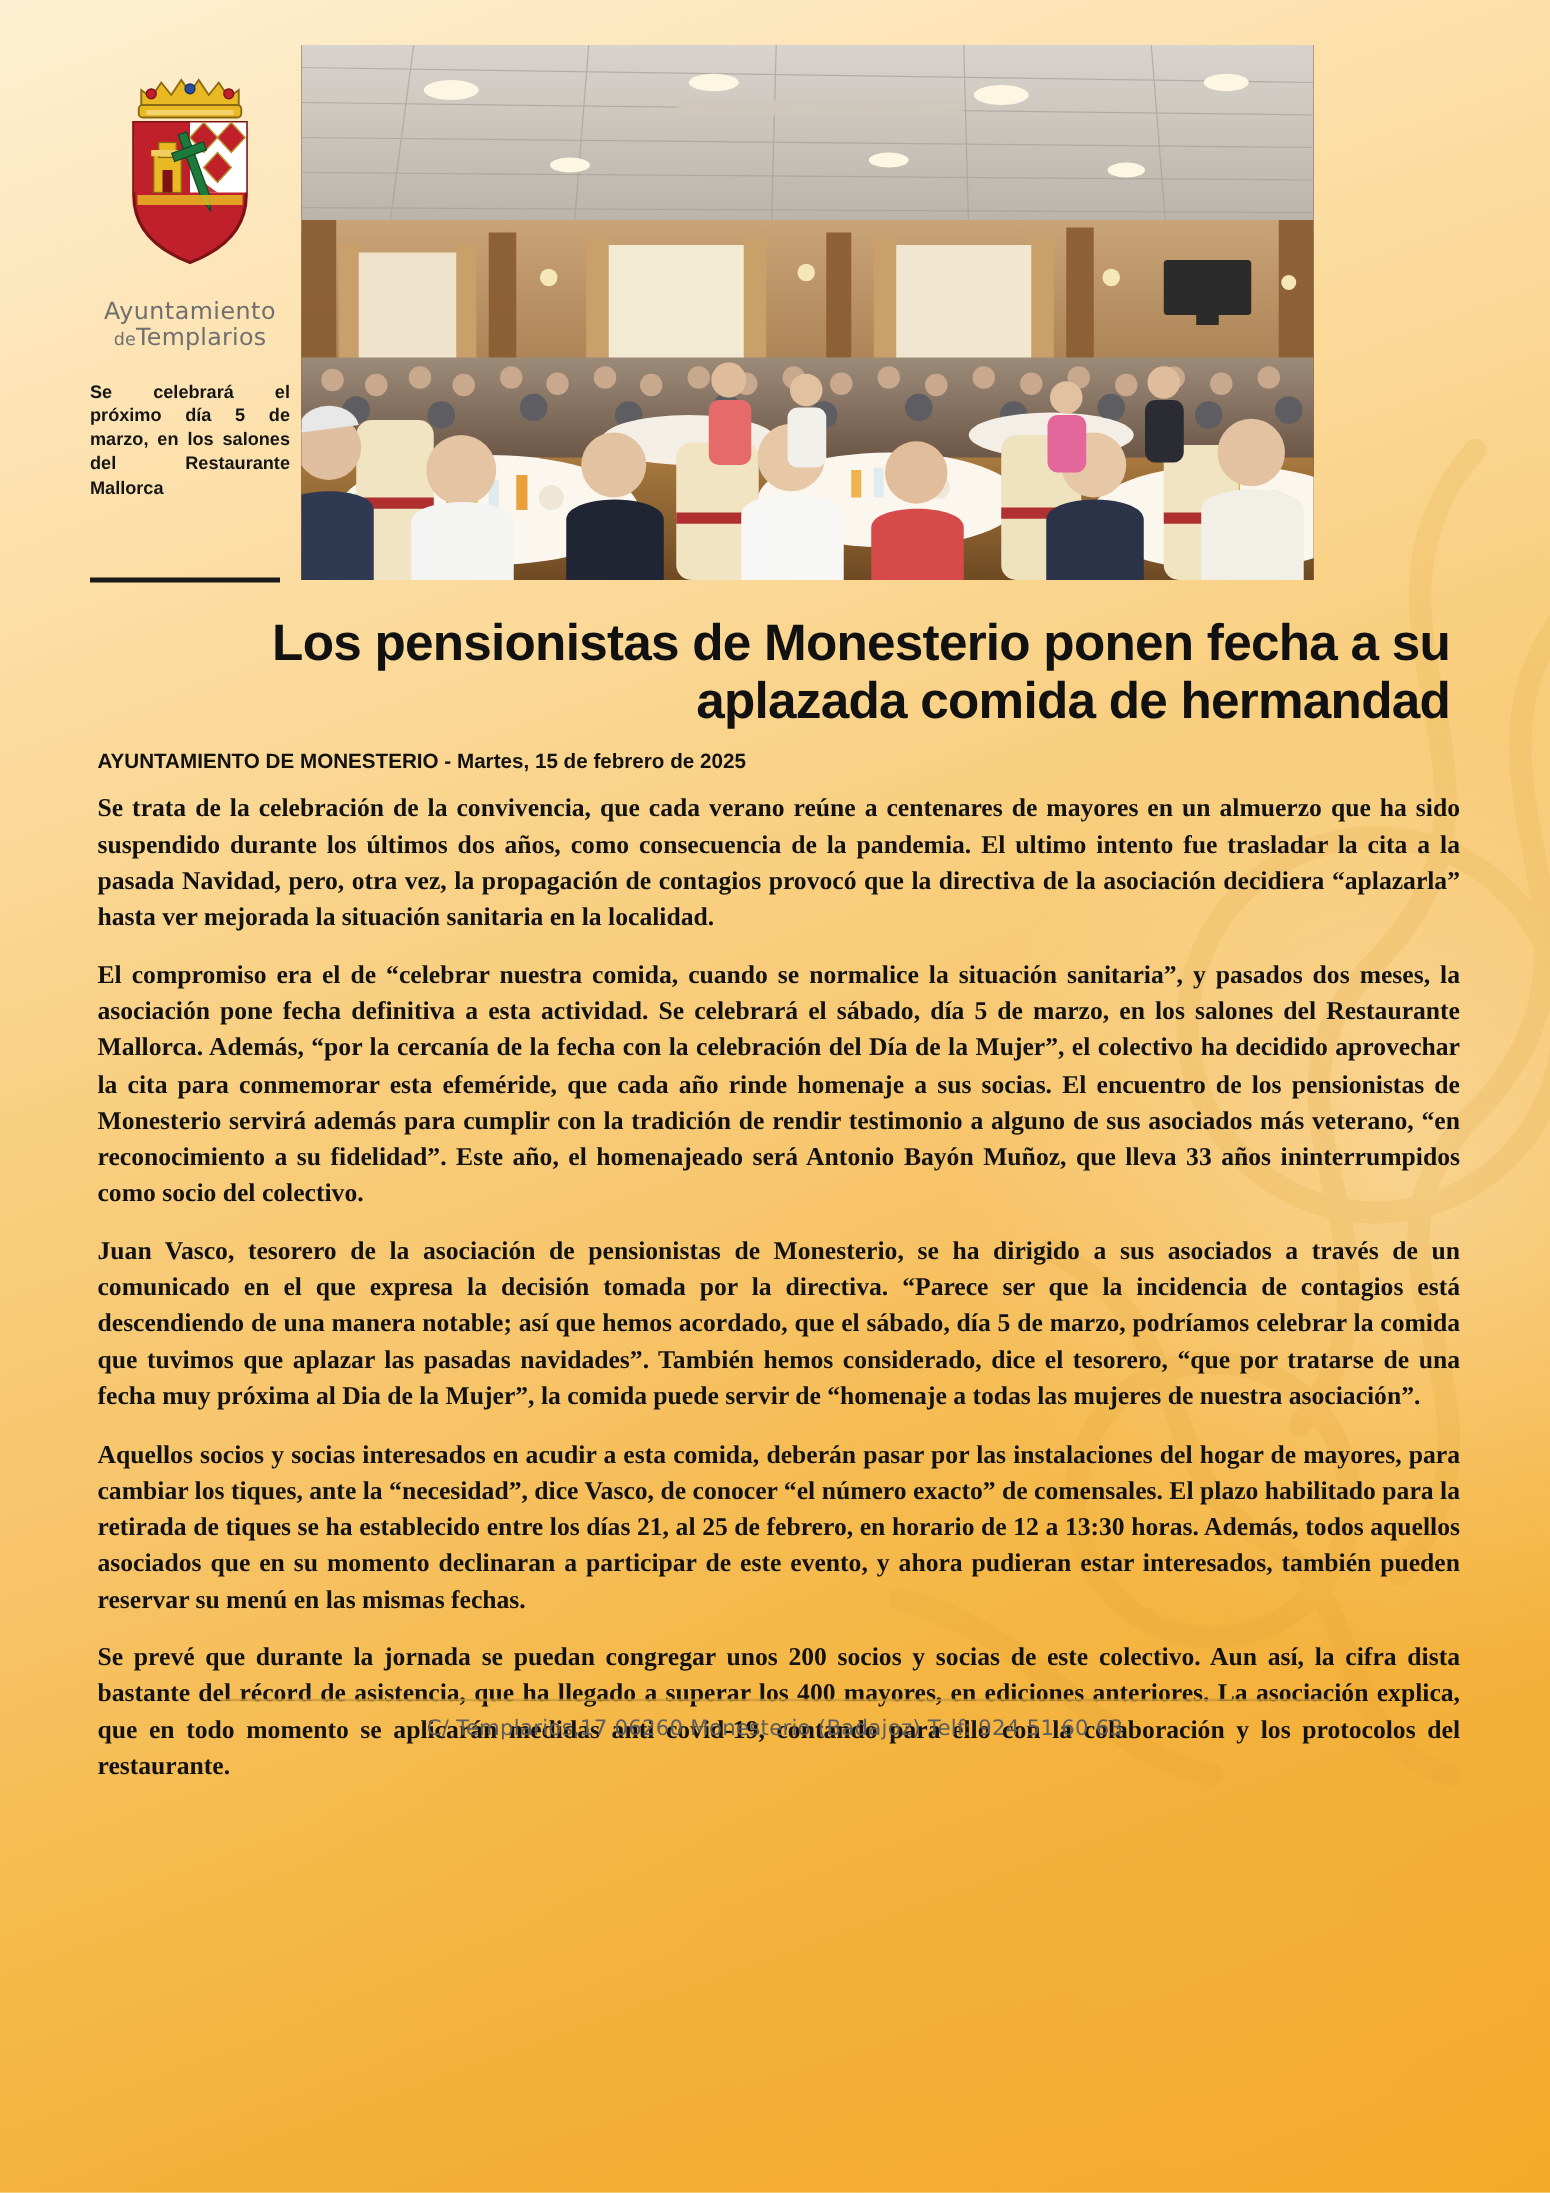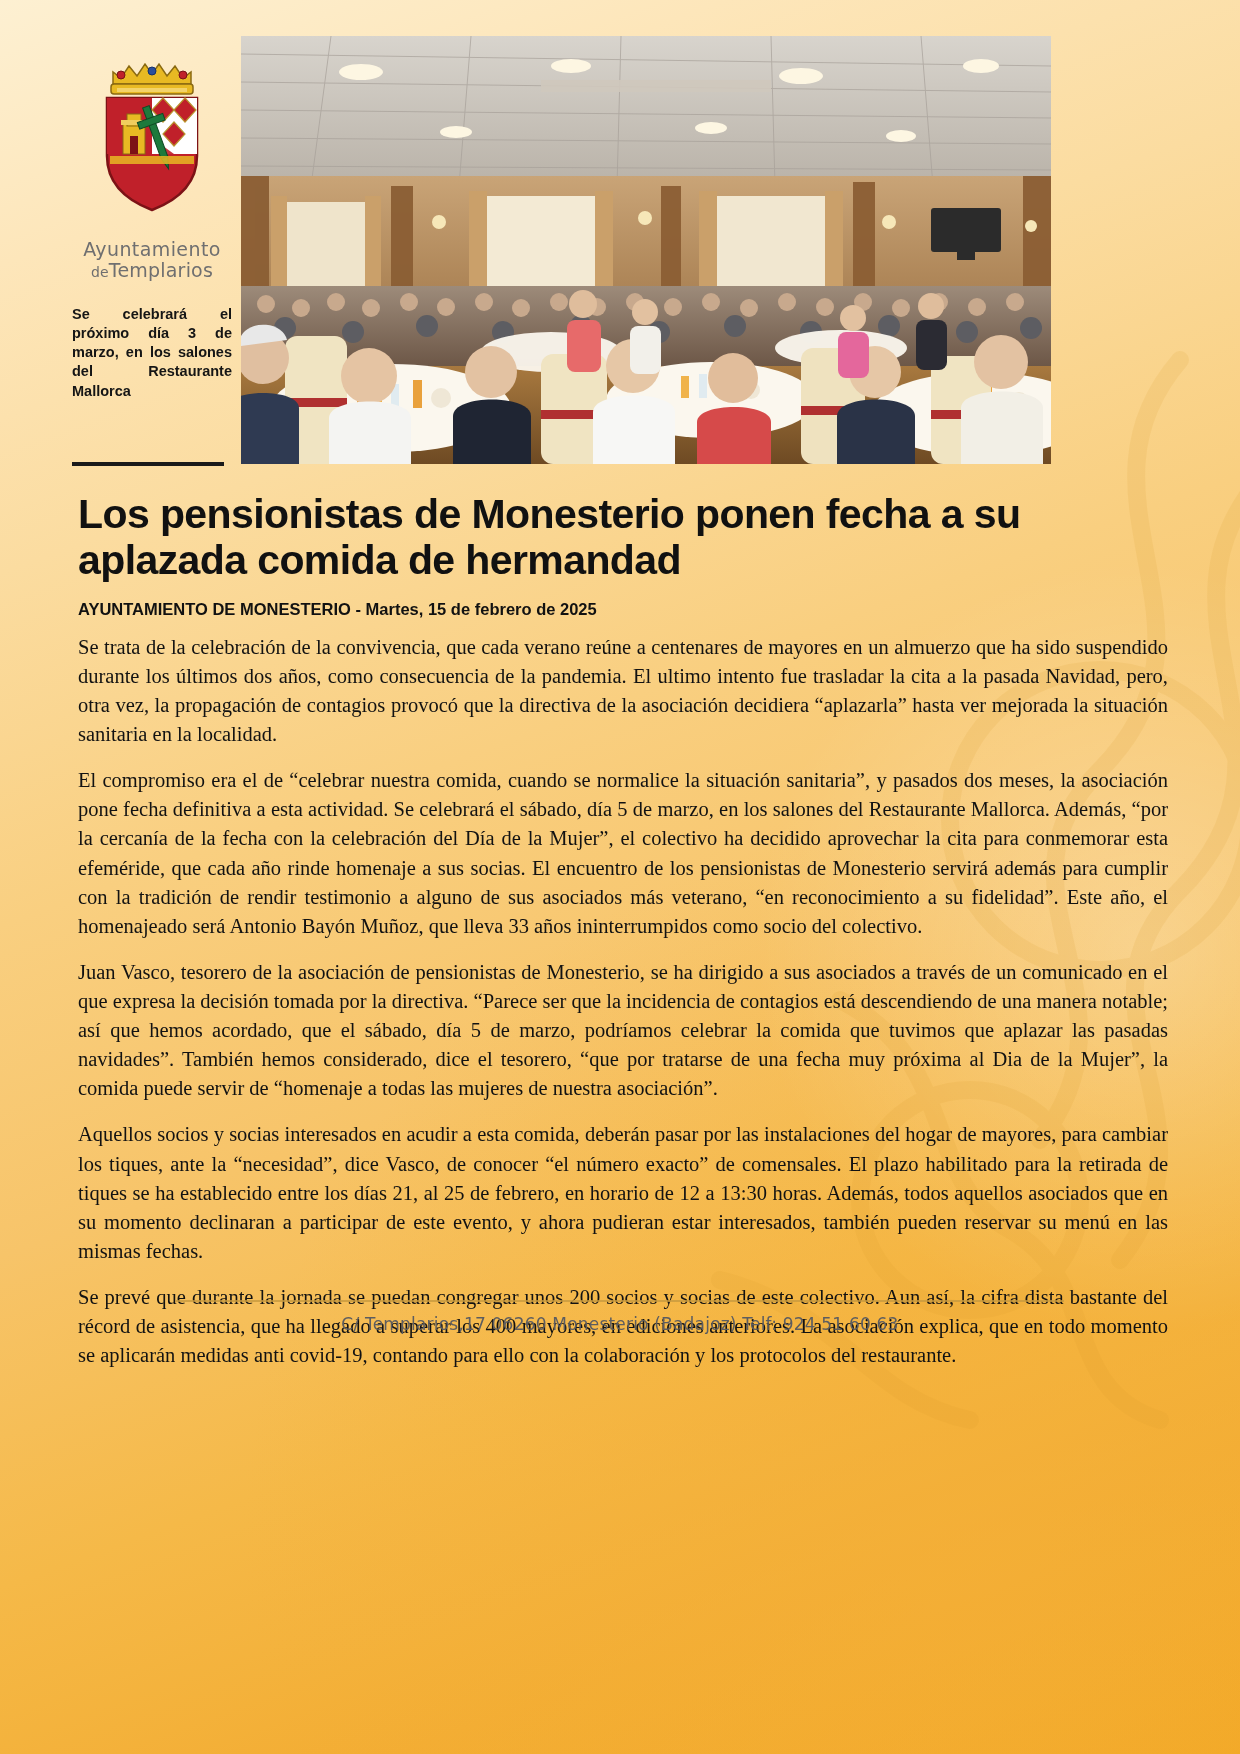--- a/index.html
+++ b/index.html
@@ -118,40 +118,42 @@
 
   
   .headline {
     margin: 22px 80px 0 78px;
     font-family: "Liberation Sans", sans-serif;
     font-weight: bold;
     font-size: 41px;
     line-height: 1.12;
     color: #111;
     letter-spacing: -0.6px;
+    text-align: right;
   }
   .byline {
     margin: 16px 80px 0 78px;
     font-size: 16.5px;
     font-weight: bold;
     color: #111;
   }
   .byline .sep { font-weight: bold; }
 
   
   .body-copy {
     margin: 14px 72px 0 78px;
   }
   .body-copy p {
     font-family: "Liberation Serif", serif;
     font-size: 20.5px;
     line-height: 1.42;
     color: #121212;
     text-align: justify;
     margin: 0 0 17px 0;
+    font-weight: bold;
   }
   .body-copy h3 {
     font-family: "Liberation Sans", sans-serif;
     font-size: 17px;
     font-weight: bold;
     color: #111;
     margin: 2px 0 12px 0;
   }
 
   
@@ -252,21 +254,21 @@
 
           <path d="M33 112 L117 112 L117 120 L33 120 Z" fill="#e8b923" opacity="0.85"></path>
         </svg>
       </div>
       <div class="crest-text">
         <div class="l1">Ayuntamiento</div>
         <div class="l2"><span class="small">de</span><span>Templarios</span></div>
       </div>
     </div>
 
-    <div class="kicker">Se celebrará el próximo día 3 de marzo, en los salones del Restaurante Mallorca</div>
+    <div class="kicker">Se celebrará el próximo día 5 de marzo, en los salones del Restaurante Mallorca</div>
 
     <div class="photo">
       <svg viewBox="0 0 810 428" xmlns="http://www.w3.org/2000/svg" preserveAspectRatio="none">
         <defs>
           <linearGradient id="ceil" x1="0" y1="0" x2="0" y2="1">
             <stop offset="0%" stop-color="#d8d4cd"></stop>
             <stop offset="100%" stop-color="#b9b2a8"></stop>
           </linearGradient>
           <linearGradient id="wallg" x1="0" y1="0" x2="0" y2="1">
             <stop offset="0%" stop-color="#c9a477"></stop>

